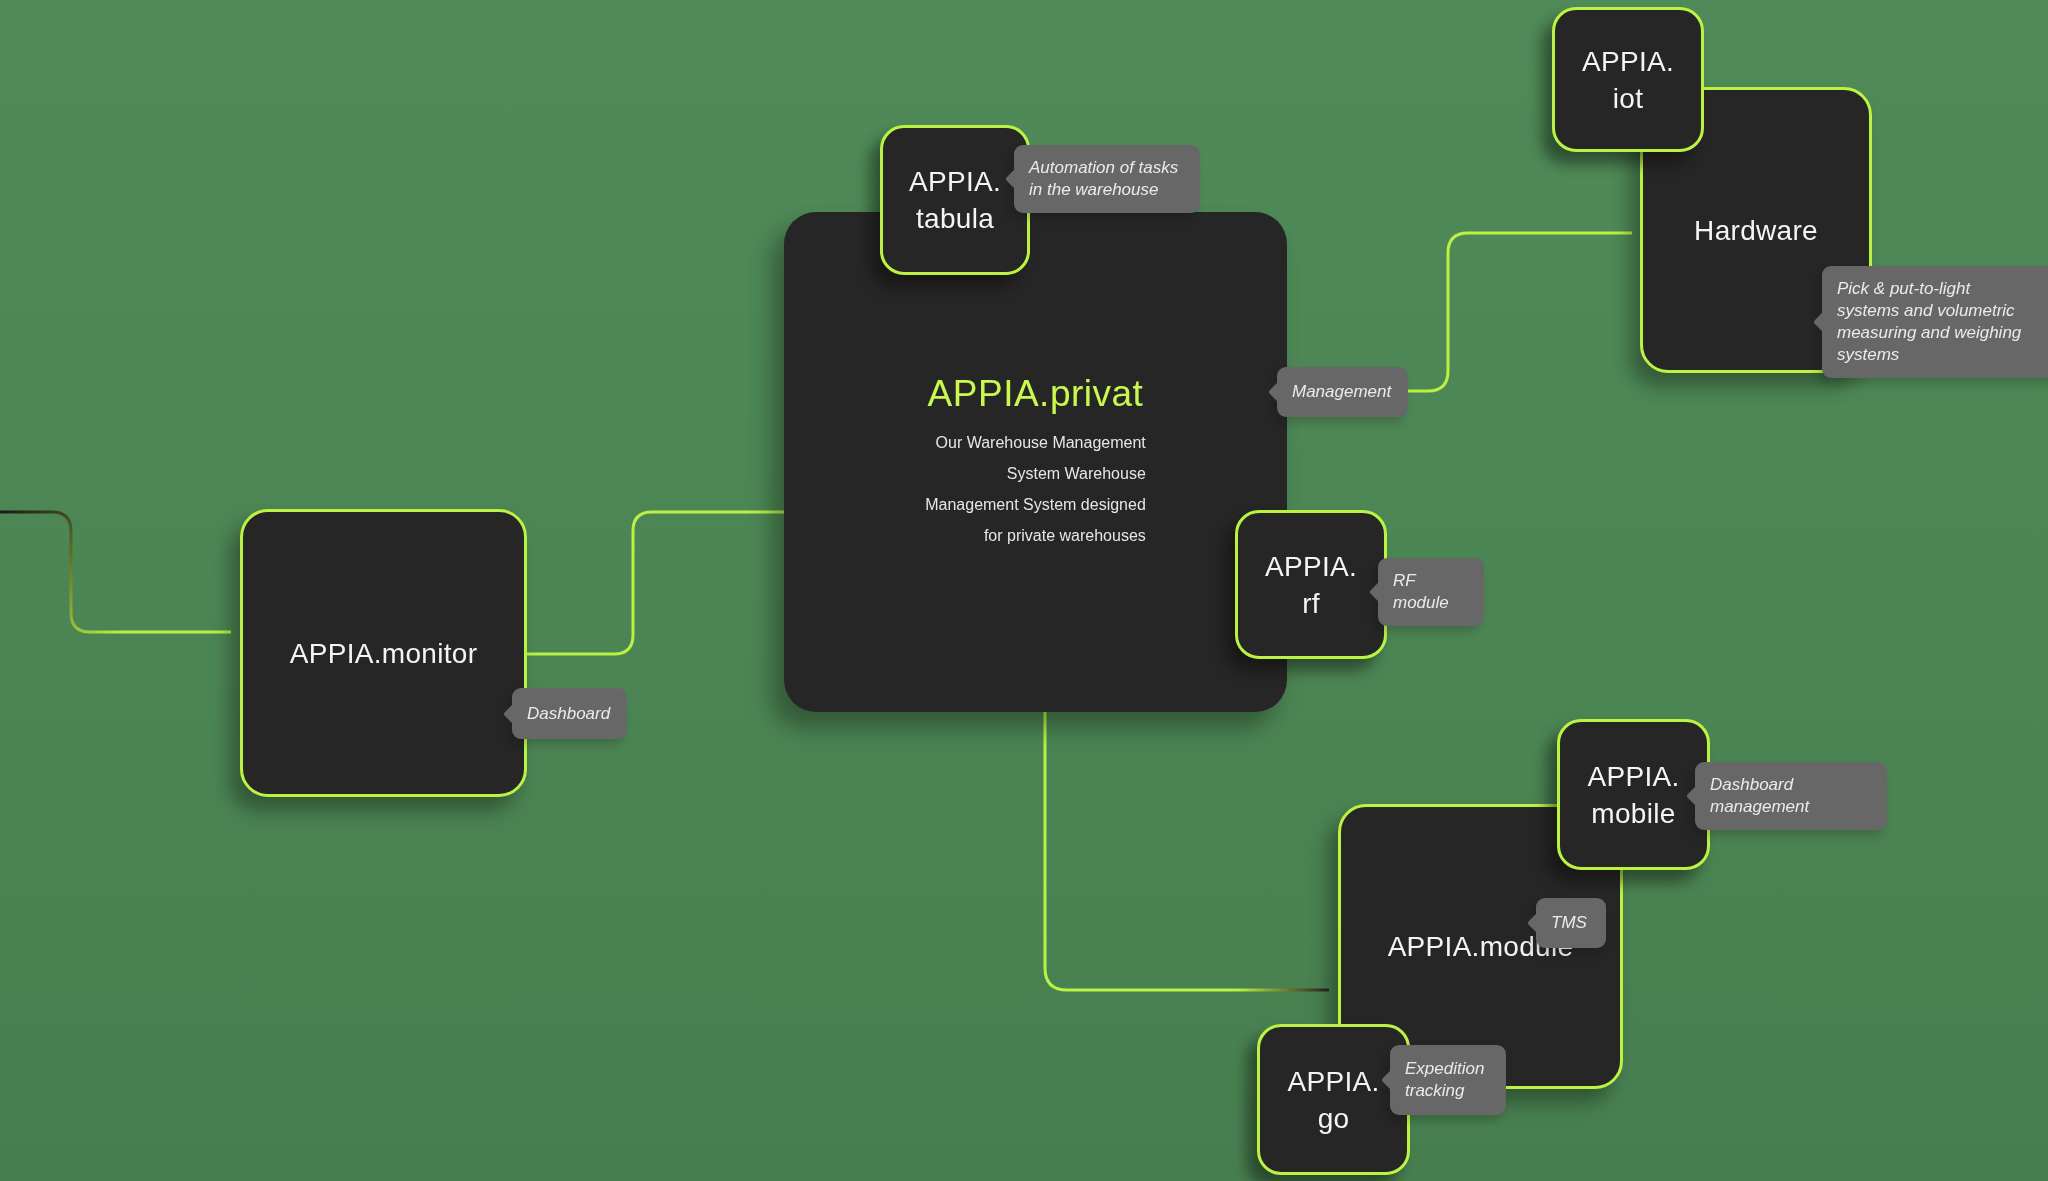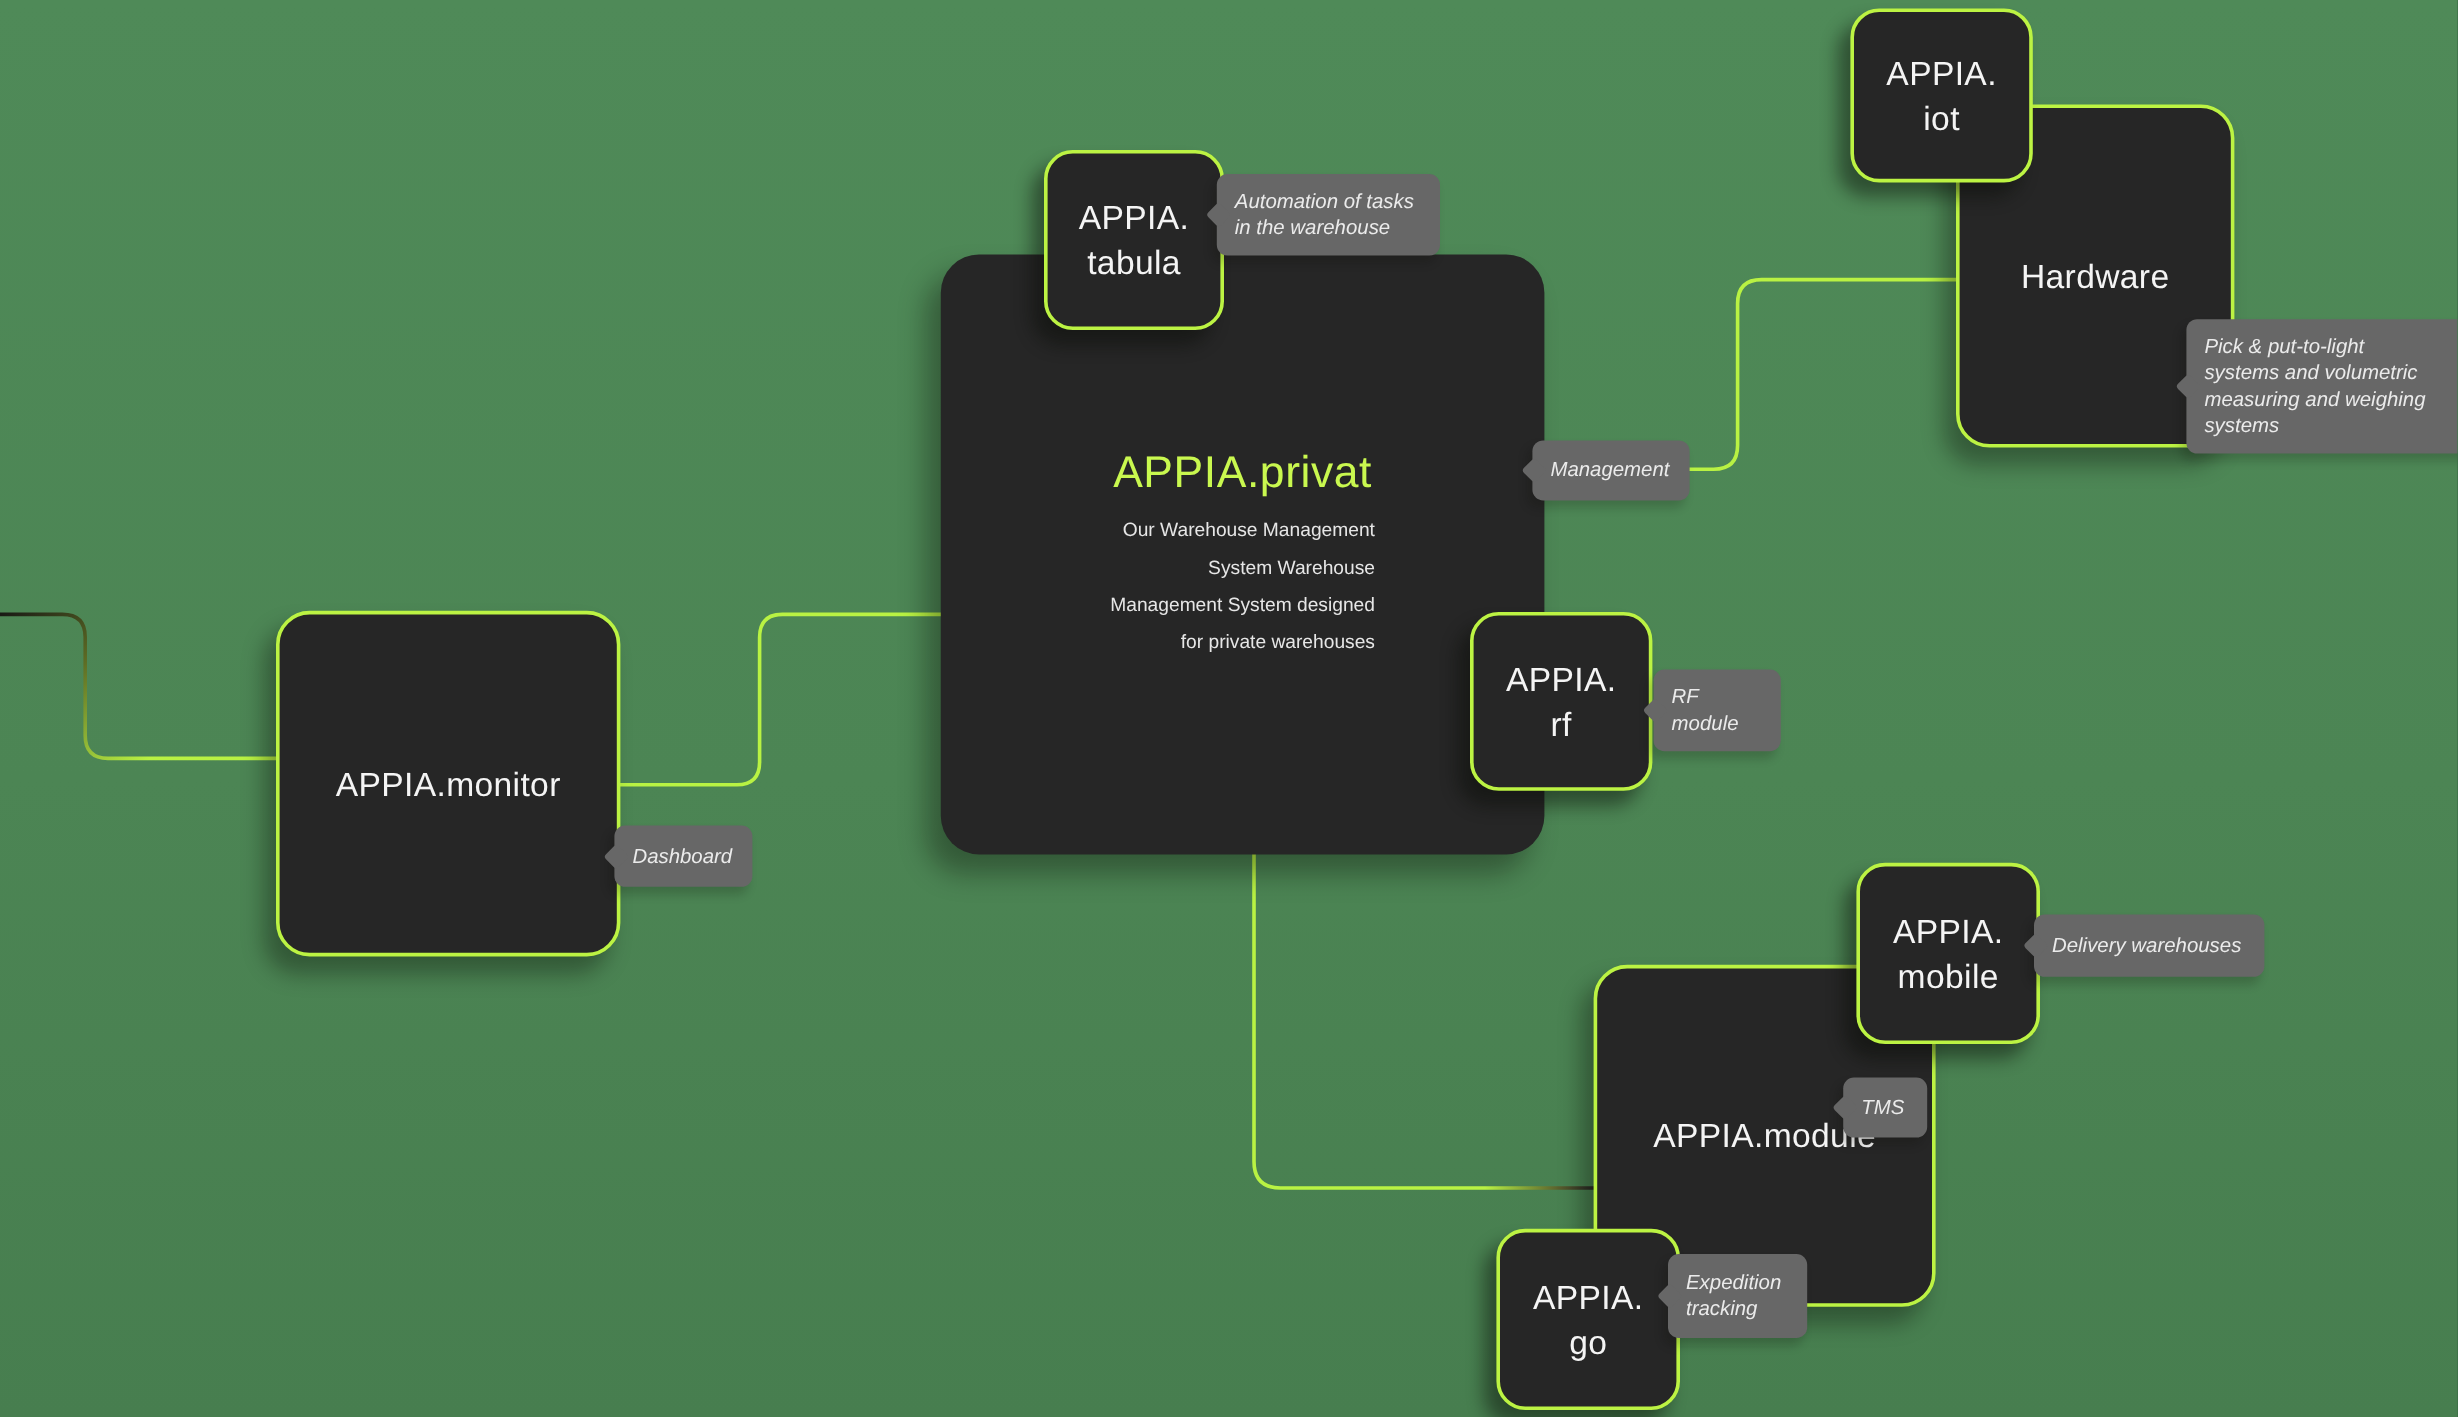--- a/index.html
+++ b/index.html
@@ -11,21 +11,21 @@
     font-family:"Liberation Sans", sans-serif;
   }
   .connectors{position:absolute;left:0;top:0;z-index:1;}
   .node{
     position:absolute;
     background:#262626;
     box-sizing:border-box;
     display:flex;align-items:center;justify-content:center;
     color:#f4f4f4;
   }
-  .node.bordered{border:3px solid #bcf343;}
+  .node.bordered{border:3px solid #bcf343;margin-left:10px;}
   .node.big{border-radius:28px;z-index:2;box-shadow:-10px 14px 18px rgba(8,12,6,0.35);}
   .node.small{border-radius:24px;z-index:3;box-shadow:-10px 12px 14px rgba(8,12,6,0.45);}
   .node-label{
     font-size:28px;line-height:37px;letter-spacing:.3px;
     text-align:center;white-space:pre-line;color:#f4f4f4;
   }
   .node.central{
     left:784px;top:212px;width:503px;height:500px;
     border-radius:32px;z-index:2;
     box-shadow:-12px 16px 22px rgba(8,12,6,0.35);
@@ -168,21 +168,21 @@
     <span>RF module</span>
   </div>
 
   <div class="tag t-dashboard">
     <span class="tail"></span>
     <span>Dashboard</span>
   </div>
 
   <div class="tag t-delivery">
     <span class="tail"></span>
-    <span>Delivery warehouses</span>
+    <span>Dashboard management</span>
   </div>
 
   <div class="tag t-tms">
     <span class="tail"></span>
     <span>TMS</span>
   </div>
 
   <div class="tag t-expedition">
     <span class="tail"></span>
     <span>Expedition

